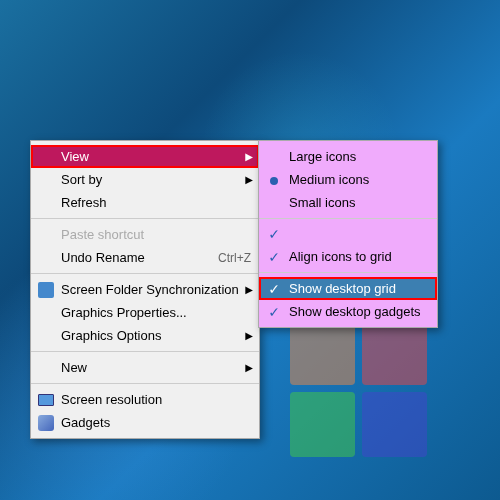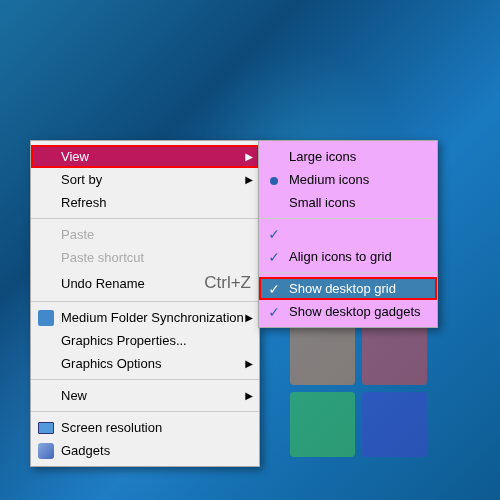--- a/index.html
+++ b/index.html
@@ -99,21 +99,21 @@
 
     .menu-separator {
       height: 1px;
       background: #ccc;
       margin: 4px 0;
     }
 
     .menu-item .shortcut {
       margin-left: auto;
       color: #666;
-      font-size: 17px;
+      font-size: 12px;
       padding-left: 20px;
     }
 
     .menu-item .arrow {
       position: absolute;
       right: 6px;
       font-size: 10px;
     }
 
     .menu-item .icon-area {
@@ -244,40 +244,37 @@
       <span>Sort by</span>
       <span class="arrow">▶</span>
     </div>
 
     <div class="menu-item">
       <span>Refresh</span>
     </div>
 
     <div class="menu-separator"></div>
 
-    <div class="menu-item disabled">
-      <span>Paste</span>
-    </div>
 
     <div class="menu-item disabled">
       <span>Paste shortcut</span>
     </div>
 
     <div class="menu-item">
       <span>Undo Rename</span>
       <span class="shortcut">Ctrl+Z</span>
     </div>
 
     <div class="menu-separator"></div>
 
     <div class="menu-item">
       <span class="icon-area">
         <span class="sync-icon"></span>
       </span>
-      <span>Medium Folder Synchronization</span>
+      <span>Screen Folder Synchronization</span>
       <span class="arrow">▶</span>
     </div>
 
     <div class="menu-item">
       <span>Graphics Properties...</span>
     </div>
 
     <div class="menu-item">
       <span>Graphics Options</span>
       <span class="arrow">▶</span>

